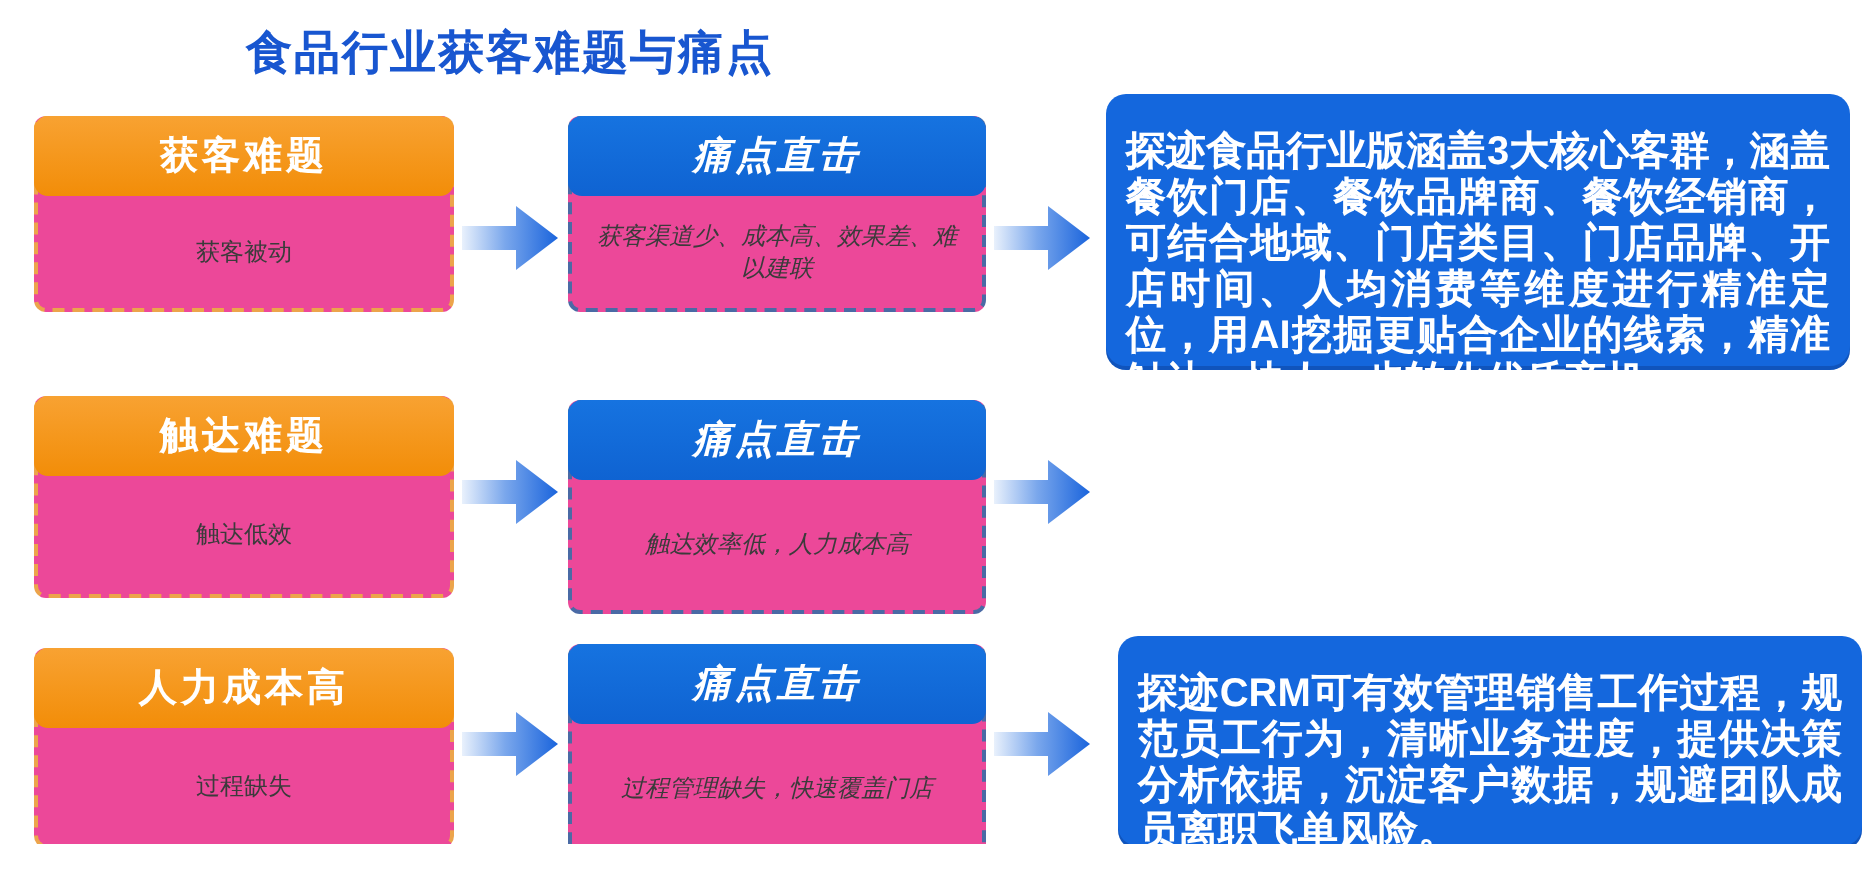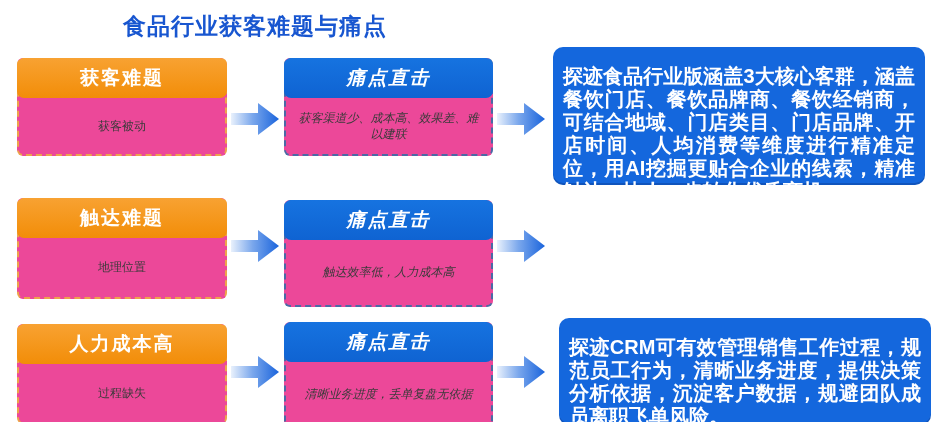--- a/index.html
+++ b/index.html
@@ -96,21 +96,21 @@
     <div class="hdr bhdr">痛点直击</div>
     <div class="bdy">获客渠道少、成本高、效果差、难以建联</div>
   </div>
   <svg class="arrow a2 ry1" viewBox="0 0 48 38">
     <polygon points="0,13 27,13 27,3 48,19 27,35 27,25 0,25" fill="url(#arrowGrad)"></polygon>
   </svg>
   <div class="sol r1s">探迹食品行业版涵盖3大核心客群，涵盖餐饮门店、餐饮品牌商、餐饮经销商，可结合地域、门店类目、门店品牌、开店时间、人均消费等维度进行精准定位，用AI挖掘更贴合企业的线索，精准触达，快人一步转化优质商机。</div>
 
   <div class="cbox orange c-col r2c">
     <div class="hdr ohdr">触达难题</div>
-    <div class="bdy">地理位置</div>
+    <div class="bdy">触达低效</div>
   </div>
   <svg class="arrow a1 ry2" viewBox="0 0 48 38">
     <polygon points="0,13 27,13 27,3 48,19 27,35 27,25 0,25" fill="url(#arrowGrad)"></polygon>
   </svg>
   <div class="cbox blue p-col r2p">
     <div class="hdr bhdr">痛点直击</div>
     <div class="bdy">触达效率低，人力成本高</div>
   </div>
   <svg class="arrow a2 ry2" viewBox="0 0 48 38">
     <polygon points="0,13 27,13 27,3 48,19 27,35 27,25 0,25" fill="url(#arrowGrad)"></polygon>
@@ -118,21 +118,21 @@
 
   <div class="cbox orange c-col r3c">
     <div class="hdr ohdr">人力成本高</div>
     <div class="bdy">过程缺失</div>
   </div>
   <svg class="arrow a1 ry3" viewBox="0 0 48 38">
     <polygon points="0,13 27,13 27,3 48,19 27,35 27,25 0,25" fill="url(#arrowGrad)"></polygon>
   </svg>
   <div class="cbox blue p-col r3p">
     <div class="hdr bhdr">痛点直击</div>
-    <div class="bdy">清晰业务进度，丢单复盘无依据</div>
+    <div class="bdy">过程管理缺失，快速覆盖门店</div>
   </div>
   <svg class="arrow a2 ry3" viewBox="0 0 48 38">
     <polygon points="0,13 27,13 27,3 48,19 27,35 27,25 0,25" fill="url(#arrowGrad)"></polygon>
   </svg>
   <div class="sol r3s">探迹CRM可有效管理销售工作过程，规范员工行为，清晰业务进度，提供决策分析依据，沉淀客户数据，规避团队成员离职飞单风险。</div>
 
   <div class="bottom-strip"></div>
 </div>
 
 </body></html>

